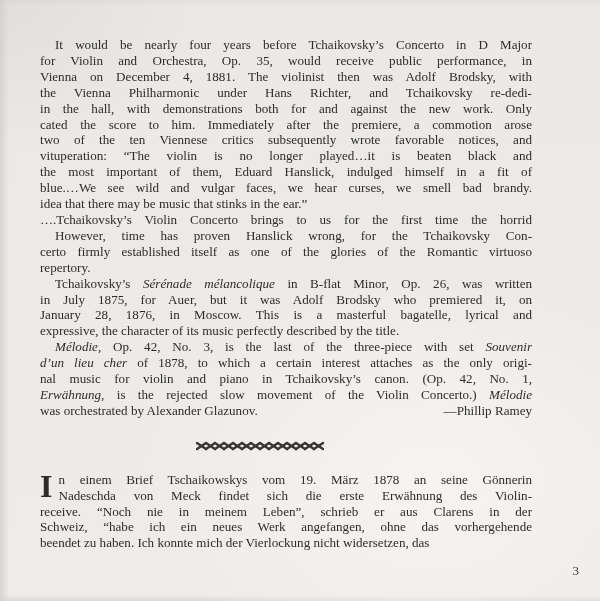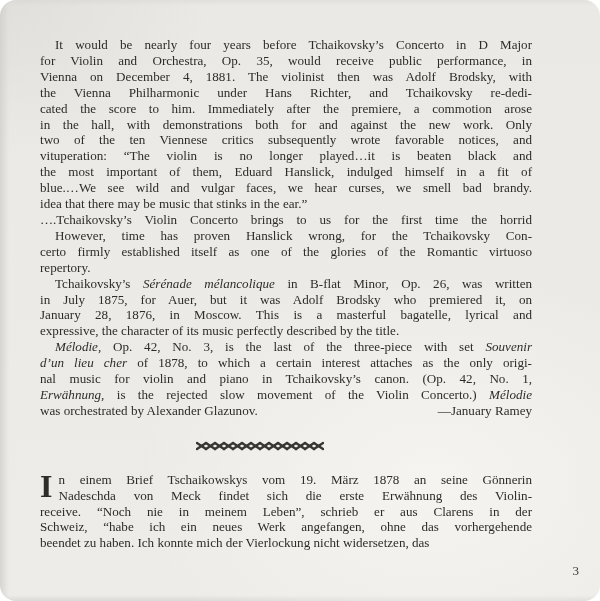--- a/index.html
+++ b/index.html
@@ -16,21 +16,20 @@
     box-sizing: border-box;
     font-family: "Liberation Serif", "DejaVu Serif", serif;
     color: #2e2c29;
     background:
       radial-gradient(ellipse 420px 300px at 72% 80%, rgba(246,245,242,0.9) 0%, rgba(246,245,242,0) 70%),
       radial-gradient(ellipse 300px 220px at 0% 0%, rgba(205,204,200,0.35) 0%, rgba(205,204,200,0) 70%),
       linear-gradient(to right, #d6d5d1 0px, rgba(214,213,209,0) 9px),
       linear-gradient(to top, rgba(185,183,177,0.35) 0px, rgba(185,183,177,0) 6px),
       linear-gradient(to bottom, rgba(200,198,194,0.25) 0px, rgba(200,198,194,0) 6px),
       linear-gradient(#eae9e6, #edece9);
-    border-radius: 16px;
   }
   .textblock {
     position: absolute;
     left: 40px;
     top: 37px;
     width: 492px;
     font-size: 13.1px;
     line-height: 15.9px;
   }
   .para { margin: 0; }
@@ -68,22 +67,22 @@
 <body>
 
 <div class="page">
   <div class="textblock">
     <div id="english-paras">
         <div class="para">
           <div class="line indent"><span>It would be nearly four years before Tchaikovsky’s Concerto in D Major</span></div>
           <div class="line"><span>for Violin and Orchestra, Op. 35, would receive public performance, in</span></div>
           <div class="line"><span>Vienna on December 4, 1881. The violinist then was Adolf Brodsky, with</span></div>
           <div class="line"><span>the Vienna Philharmonic under Hans Richter, and Tchaikovsky re-dedi-</span></div>
+          <div class="line"><span>in the hall, with demonstrations both for and against the new work. Only</span></div>
           <div class="line"><span>cated the score to him. Immediately after the premiere, a commotion arose</span></div>
-          <div class="line"><span>in the hall, with demonstrations both for and against the new work. Only</span></div>
           <div class="line"><span>two of the ten Viennese critics subsequently wrote favorable notices, and</span></div>
           <div class="line"><span>vituperation: “The violin is no longer played…it is beaten black and</span></div>
           <div class="line"><span>the most important of them, Eduard Hanslick, indulged himself in a fit of</span></div>
           <div class="line"><span>blue.…We see wild and vulgar faces, we hear curses, we smell bad brandy.</span></div>
           <div class="line last"><span>idea that there may be music that stinks in the ear.”</span></div>
           <div class="line"><span>….Tchaikovsky’s Violin Concerto brings to us for the first time the horrid</span></div>
         </div>
         <div class="para">
           <div class="line indent"><span>However, time has proven Hanslick wrong, for the Tchaikovsky Con-</span></div>
           <div class="line"><span>certo firmly established itself as one of the glories of the Romantic virtuoso</span></div>
@@ -93,21 +92,21 @@
           <div class="line indent"><span>Tchaikovsky’s </span><em>Sérénade mélancolique</em><span> in B-flat Minor, Op. 26, was written</span></div>
           <div class="line"><span>in July 1875, for Auer, but it was Adolf Brodsky who premiered it, on</span></div>
           <div class="line"><span>January 28, 1876, in Moscow. This is a masterful bagatelle, lyrical and</span></div>
           <div class="line last"><span>expressive, the character of its music perfectly described by the title.</span></div>
         </div>
         <div class="para">
           <div class="line indent"><em>Mélodie</em><span>, Op. 42, No. 3, is the last of the three-piece with set </span><em>Souvenir</em></div>
           <div class="line"><em>d’un lieu cher</em><span> of 1878, to which a certain interest attaches as the only origi-</span></div>
           <div class="line"><span>nal music for violin and piano in Tchaikovsky’s canon. (Op. 42, No. 1,</span></div>
           <div class="line"><em>Erwähnung</em><span>, is the rejected slow movement of the Violin Concerto.) </span><em>Mélodie</em></div>
-          <div class="line last"><span class="right-run">—January Ramey</span><span>was orchestrated by Alexander Glazunov.</span></div>
+          <div class="line last"><span class="right-run">—Phillip Ramey</span><span>was orchestrated by Alexander Glazunov.</span></div>
         </div>
       </div>
     <div class="ornament-wrap">
       <svg id="ornament-svg" height="12" aria-hidden="true" width="128" viewBox="0 0 128 12">
         <path id="orn-strand-1" fill="none" stroke-width="2.4" stroke-linecap="round" d="M1,3 L10,9 M10,3 L19,9 M19,3 L28,9 M28,3 L37,9 M37,3 L46,9 M46,3 L55,9 M55,3 L64,9 M64,3 L73,9 M73,3 L82,9 M82,3 L91,9 M91,3 L100,9 M100,3 L109,9 M109,3 L118,9 M118,3 L127,9 " stroke="#3a3733"></path>
         <path id="orn-strand-2" fill="none" stroke-width="2.4" stroke-linecap="round" d="M1,9 L10,3 M10,9 L19,3 M19,9 L28,3 M28,9 L37,3 M37,9 L46,3 M46,9 L55,3 M55,9 L64,3 M64,9 L73,3 M73,9 L82,3 M82,9 L91,3 M91,9 L100,3 M100,9 L109,3 M109,9 L118,3 M118,9 L127,3 " stroke="#3a3733"></path>
       </svg>
     </div>
     <div id="german-para">
         <div class="para">

